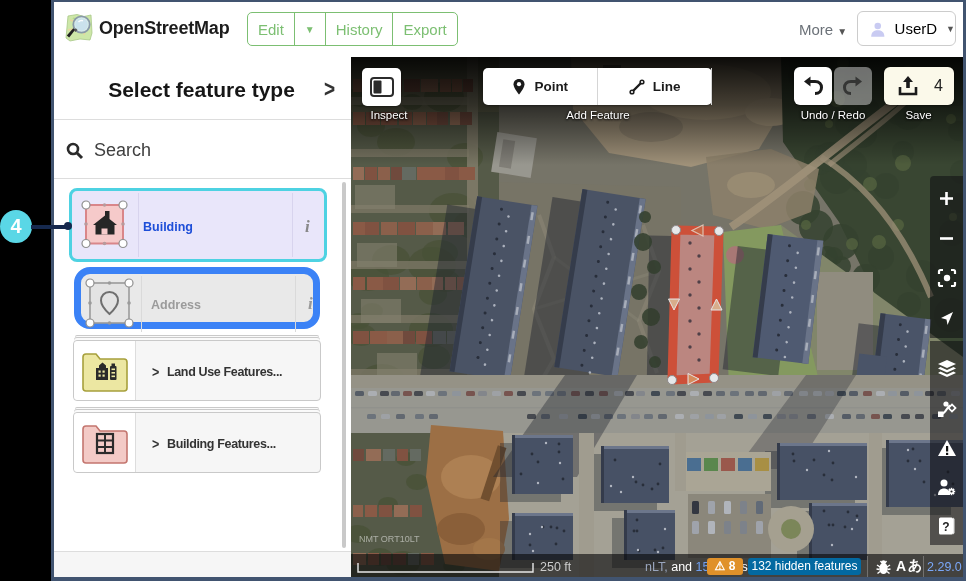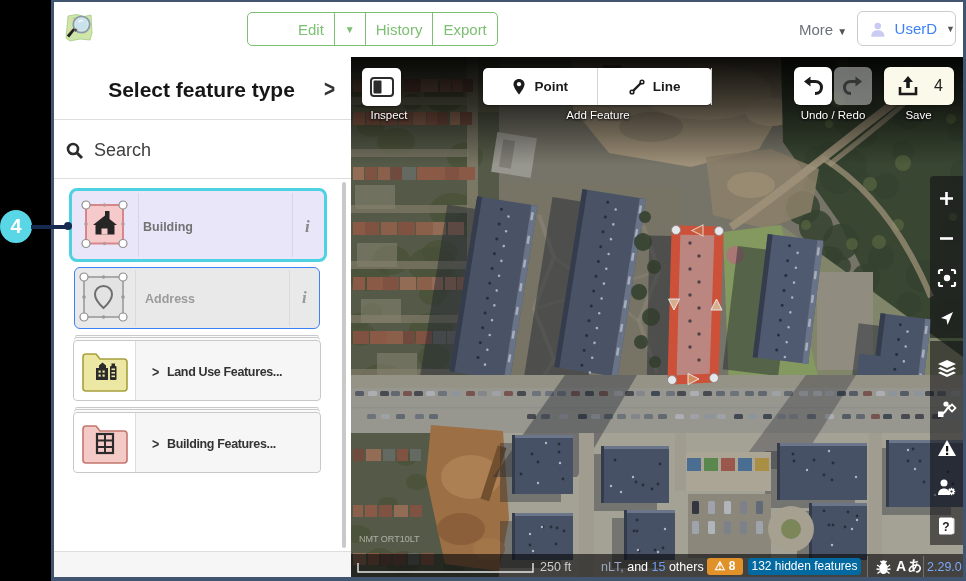--- a/index.html
+++ b/index.html
@@ -2,21 +2,21 @@
 <html><head>
 <meta charset="utf-8">
 <style>
 html,body{margin:0;padding:0;width:966px;height:581px;overflow:hidden;background:#000;font-family:"Liberation Sans",sans-serif;}
 *{box-sizing:border-box;}
 #win{position:absolute;left:51px;top:0;width:915px;height:581px;background:#fff;border:3px solid #415470;border-top-width:2px;border-bottom-width:4px;}
 
 #hdr{position:absolute;left:0;top:0;width:909px;height:55px;background:#fff;}
 #logo{position:absolute;left:10px;top:11px;width:30px;height:30px;}
 #osmname{position:absolute;left:45px;top:16px;font-size:18px;font-weight:700;color:#1c1c1c;letter-spacing:-0.2px;}
-#navgrp{position:absolute;left:193px;top:10px;height:34px;border:1px solid #7cbf72;border-radius:5px;display:flex;color:#7cbf72;font-size:15px;padding-left:40px;}
+#navgrp{position:absolute;left:193px;top:10px;height:34px;border:1px solid #7cbf72;border-radius:5px;display:flex;color:#7cbf72;font-size:15px;}
 #navgrp .seg{display:flex;align-items:center;justify-content:center;border-right:1px solid #7cbf72;padding:0 10px;}
 #navgrp .seg:last-child{border-right:none;}
 #more{position:absolute;left:745px;top:19px;font-size:15px;color:#6b7178;}
 #userbtn{position:absolute;left:803px;top:9px;width:99px;height:35px;border:1px solid #ccc;border-radius:6px;display:flex;align-items:center;}
 
 #side{position:absolute;left:0;top:55px;width:297px;height:520px;background:#fff;}
 #sft{position:absolute;left:10px;top:21px;width:275px;text-align:center;font-size:21px;font-weight:700;color:#161616;}
 #sftchev{position:absolute;left:270px;top:21px;font-size:19px;font-weight:700;color:#333;transform:scaleY(1.3);}
 .hdiv{position:absolute;left:0;width:297px;height:1px;background:#ddd;}
 #footer{position:absolute;left:0;top:494px;width:297px;height:26px;background:#f6f6f6;border-top:1px solid #ddd;}
@@ -40,35 +40,36 @@
     <svg id="logo" viewBox="0 0 30 30">
 <path d="M4 3 L13 1.5 L20 3.5 L27 2 L28 20 L26 27 L16 26 L6 28 L2 25 Z" fill="#cde7a8" stroke="#a8c888" stroke-width="0.8"></path>
 <path d="M6 7 C10 9 14 8 18 11 M4 17 C9 15 13 18 18 17 M21 5 C20 10 22 16 20 22" stroke="#e8d5a0" stroke-width="1.6" fill="none"></path>
 <path d="M9 5 C12 7 15 6 17 8" stroke="#b8d890" stroke-width="2" fill="none"></path>
 <circle cx="17.5" cy="11.5" r="8.2" fill="#d8ecf5" fill-opacity="0.85" stroke="#8a9aa8" stroke-width="1.8"></circle>
 <circle cx="17.5" cy="11.5" r="6.2" fill="#c2dcee" fill-opacity="0.6"></circle>
 <path d="M14.5 9 C15.5 7.8 17.5 7.2 19 7.8" stroke="#fff" stroke-width="1.5" fill="none" opacity="0.9"></path>
 <path d="M11.2 16.8 L5.2 24.5 L2.8 22.5 L9.2 15.2 Z" fill="#222"></path>
 <path d="M11.9 15.3 L13.5 17 L11.5 19 L9.8 17.2 Z" fill="#555"></path>
 </svg>
+    <div id="osmname">OpenStreetMap</div>
     <div id="navgrp">
       <div class="seg">Edit</div>
       <div class="seg" style="padding:0 10px;">
           <span style="font-size:10px;">▼</span>
         </div>
       <div class="seg">History</div>
       <div class="seg">Export</div>
     </div>
     <div id="more">More <span style="font-size:10px;color:#555;">▼</span></div>
     <div id="userbtn">
         <svg width="20" height="20" viewBox="0 0 20 20" style="margin-left:12px;">
           <circle cx="10" cy="6.2" r="4.2" fill="#c9cbf2"></circle>
           <path d="M1.5 20 C1.5 13.5 5.5 11.5 10 11.5 C14.5 11.5 18.5 13.5 18.5 20 Z" fill="#c9cbf2"></path>
         </svg>
-        <span style="margin-left:9px;font-size:15px;color:#3b82f6;">UserD</span>
+        <span style="margin-left:9px;font-size:15px;color:#000000;">UserD</span>
         <span style="margin-left:9px;font-size:9px;color:#555;">▼</span>
       </div>
   </div>
   <div id="side">
     <div id="sft">Select feature type</div>
     <div id="sftchev">&gt;</div>
     <div class="hdiv" style="top:62px;"></div>
     <svg style="position:absolute;left:12px;top:85px;" width="18" height="18" viewBox="0 0 18 18">
         <circle cx="7" cy="7" r="5" fill="none" stroke="#2b2b2b" stroke-width="2.6"></circle>
         <line x1="11" y1="11" x2="16" y2="16" stroke="#2b2b2b" stroke-width="3"></line>
@@ -86,24 +87,24 @@
           <circle cx="6" cy="25" r="1.8" fill="#b89a9c"></circle>
           <circle cx="43" cy="25" r="1.8" fill="#b89a9c"></circle>
           <circle cx="24.5" cy="44.5" r="1.8" fill="#b89a9c"></circle>
         <g fill="#fff" stroke="#8f8f8f" stroke-width="1.2">
             <circle cx="6" cy="6" r="4"></circle>
             <circle cx="43" cy="6" r="4"></circle>
             <circle cx="6" cy="44.5" r="4"></circle>
             <circle cx="43" cy="44.5" r="4"></circle>
           </g>
       </svg>
-      <div style="position:absolute;left:71px;top:29px;font-size:12.5px;font-weight:700;color:#737373;">Building</div>
+      <div style="position:absolute;left:71px;top:29px;font-size:12.5px;font-weight:700;color:#1d4ed8;">Building</div>
       <div class="info" style="left:233px;top:26px;">i</div>
     </div>
-    <div style="position:absolute;left:20px;top:210px;width:246px;height:62px;border:1px solid #3b82f6;border-radius:6px;background:#e9e9e9;">
+    <div style="position:absolute;left:20px;top:210px;width:246px;height:62px;border:7px solid #3b82f6;border-radius:16px;background:#e9e9e9;">
       <div style="position:absolute;left:60px;top:2px;width:1px;height:56px;background:#dadada;"></div>
       <div style="position:absolute;left:214px;top:2px;width:1px;height:56px;background:#dadada;"></div>
       <svg style="position:absolute;left:4px;top:2px;" width="52" height="52" viewBox="0 0 52 52">
         <rect x="5" y="7" width="39" height="40" fill="#e3e3e3" stroke="#9a9a9a" stroke-width="1.6"></rect>
         <path d="M24.5 16 c-5.2 0 -8.5 3.8 -8.5 8.5 c0 5.8 8.5 13.5 8.5 13.5 c0 0 8.5 -7.7 8.5 -13.5 c0 -4.7 -3.3 -8.5 -8.5 -8.5 z" fill="none" stroke="#6f6f6f" stroke-width="2"></path>
         <circle cx="24.5" cy="7" r="1.8" fill="#9a9a9a"></circle>
           <circle cx="5" cy="27" r="1.8" fill="#9a9a9a"></circle>
           <circle cx="44" cy="27" r="1.8" fill="#9a9a9a"></circle>
           <circle cx="24.5" cy="47" r="1.8" fill="#9a9a9a"></circle>
         <g fill="#fff" stroke="#8f8f8f" stroke-width="1.2">
@@ -835,21 +836,21 @@
           <path d="M16 18.5 L17.5 17 L17.5 3 L16 1.5" fill="#e8e8e8"></path>
           <text x="9" y="14.5" font-size="12" font-weight="bold" text-anchor="middle" fill="#222" font-family="Liberation Sans,sans-serif">?</text>
         </svg>
       </div>
 
 <div style="position:absolute;left:0;top:497px;width:612px;height:23px;background:rgba(8,8,10,0.62);"></div>
 <svg width="185" height="10" viewBox="0 0 185 10" style="position:absolute;left:6px;top:506px;">
         <path d="M1 0 V9 H176 V0" fill="none" stroke="#e8e8e8" stroke-width="1.4"></path>
       </svg>
 <div style="position:absolute;left:189px;top:503px;font-size:12.5px;color:#ccc;">250 ft</div>
-<div style="position:absolute;left:250px;top:503px;width:97px;font-size:12.5px;color:#fff;text-align:right;white-space:nowrap;"><span style="color:#9aa6bd;">nLT,</span> and <span style="color:#6f9ff0;">15</span> others</div>
+<div style="position:absolute;left:250px;top:503px;width:97px;font-size:12.5px;color:#fff;text-align:right;white-space:nowrap;"><span style="color:#9aa6bd;margin-left:44px;">nLT,</span> and <span style="color:#6f9ff0;">15</span> others</div>
 <div style="position:absolute;left:356px;top:501px;width:36px;height:17px;background:#e0912a;border-radius:3px;color:#fff;font-size:12px;font-weight:700;text-align:center;line-height:17px;">⚠ 8</div>
 <div style="position:absolute;left:397px;top:501px;width:113px;height:17px;background:#0369a1;border-radius:3px;color:#fff;font-size:12px;text-align:center;line-height:17px;">132 hidden features</div>
 <div style="position:absolute;left:516px;top:499px;width:1px;height:21px;background:rgba(255,255,255,0.25);"></div>
 <div class="bico" style="left:524px;"><svg width="17" height="16" viewBox="0 0 17 16">
           <ellipse cx="8.5" cy="9.5" rx="4.2" ry="5.5" fill="#fff"></ellipse>
           <circle cx="8.5" cy="3.5" r="2.2" fill="#fff"></circle>
           <g stroke="#fff" stroke-width="1.4">
             <line x1="2" y1="6" x2="5" y2="8"></line>
             <line x1="15" y1="6" x2="12" y2="8"></line>
             <line x1="1.5" y1="10" x2="4.5" y2="10.5"></line>

